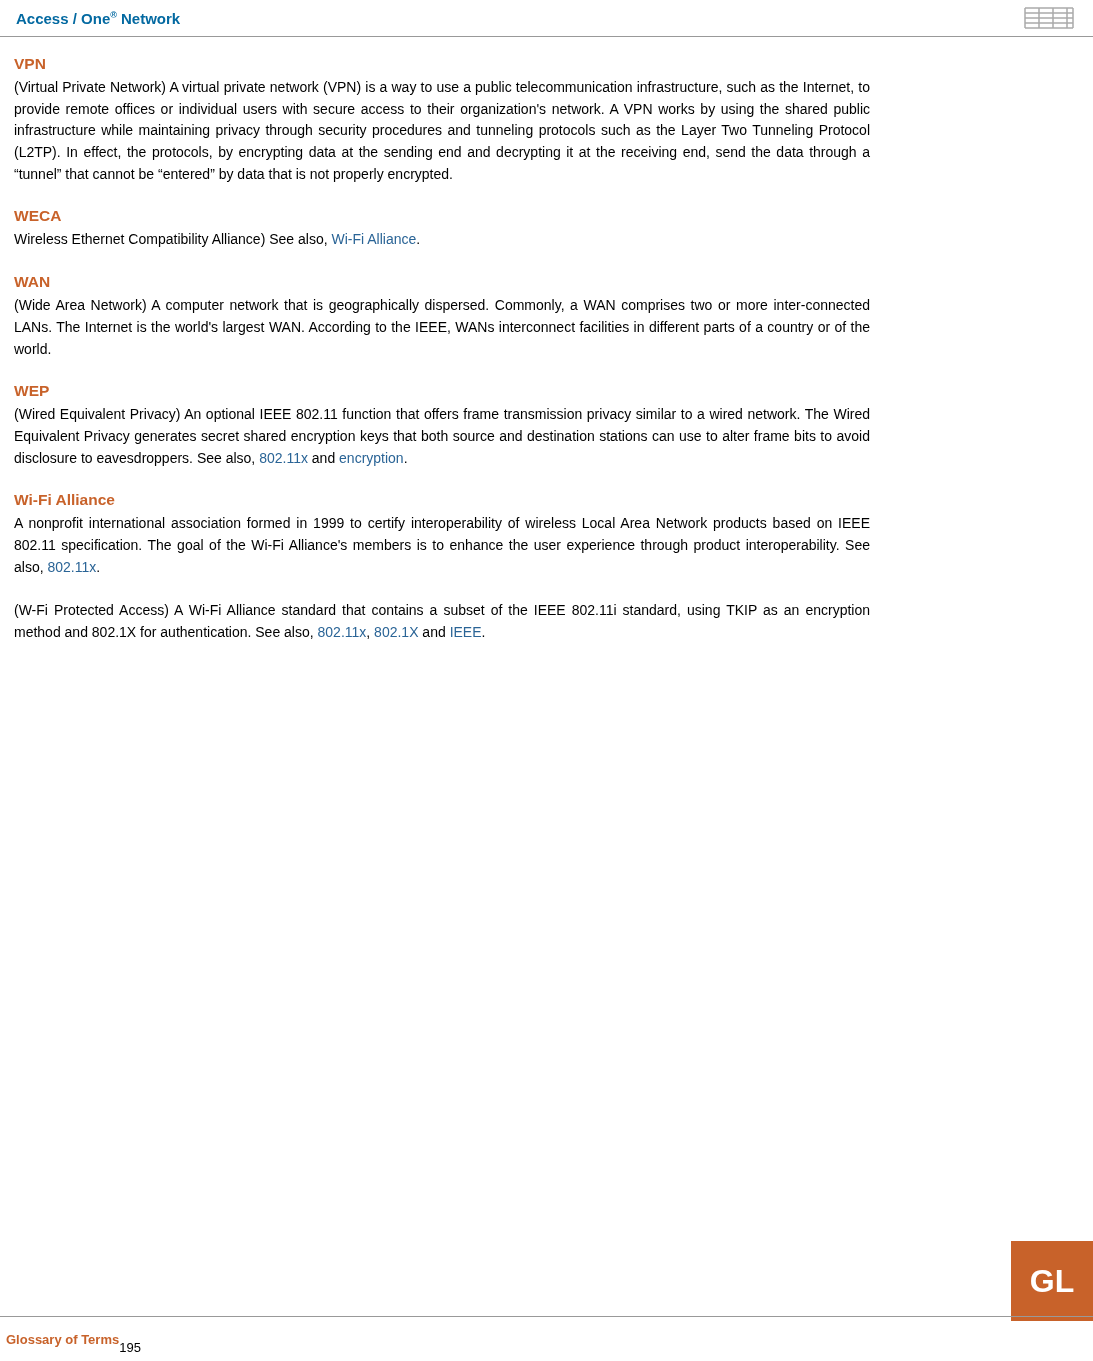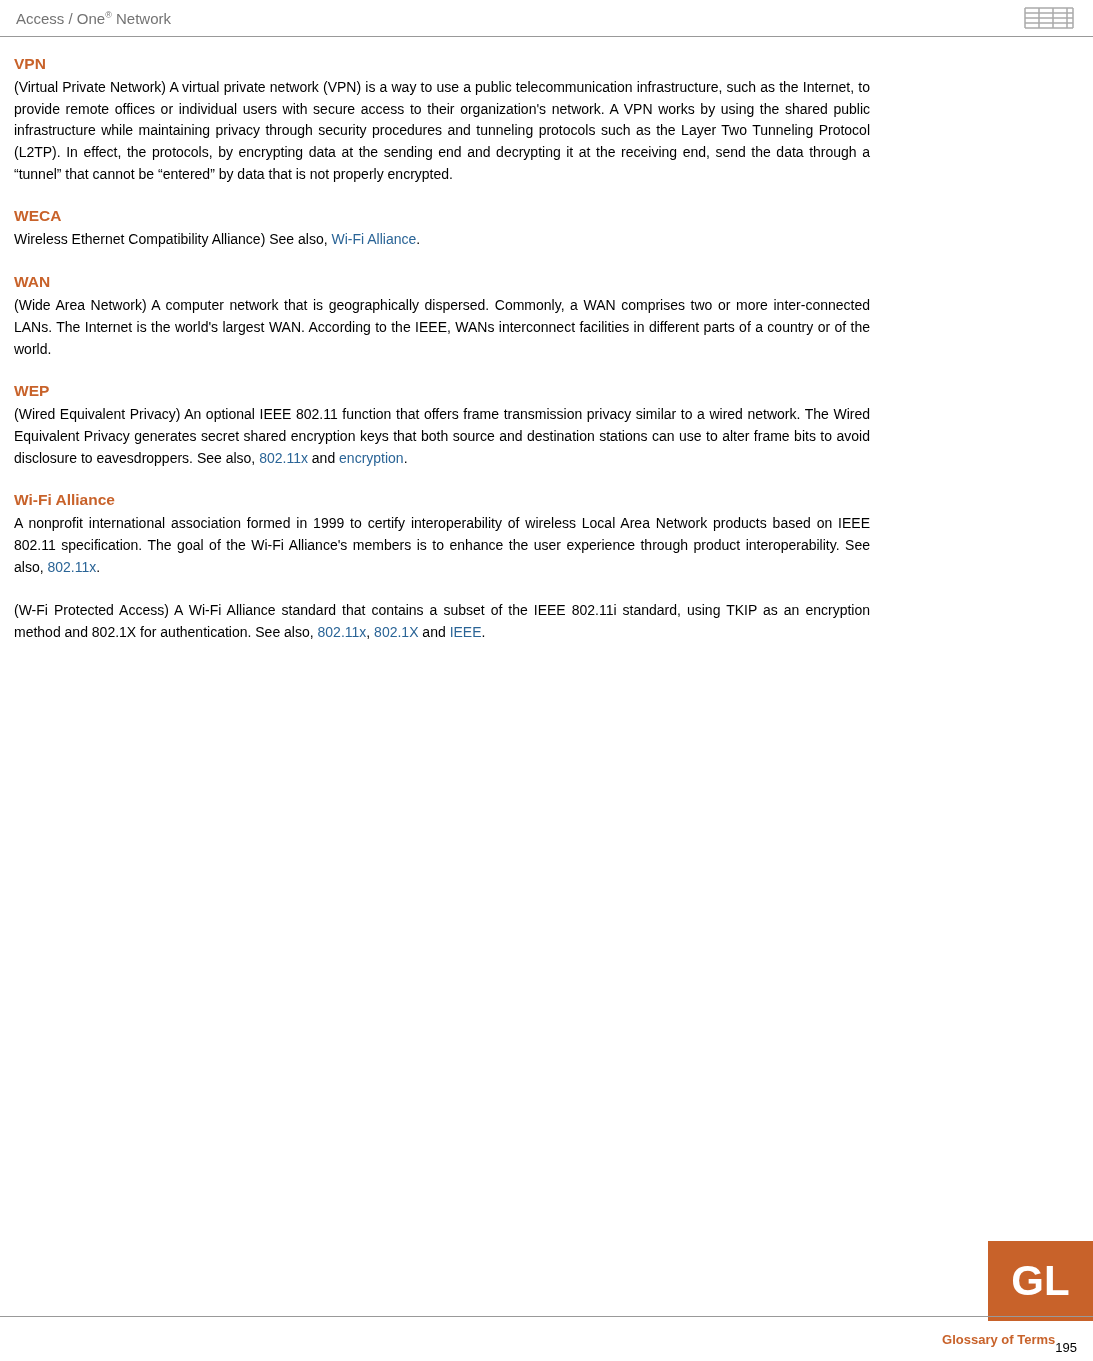--- a/index.html
+++ b/index.html
@@ -22,22 +22,22 @@
       display: flex;
       justify-content: space-between;
       align-items: center;
       padding: 4px 16px 4px 16px;
       border-bottom: 1.5px solid #999;
     }
 
     .header-title {
       font-family: Arial, Helvetica, sans-serif;
       font-size: 15px;
-      color: #737373;
-      font-weight: normal;
+      color: #0369a1;
+      font-weight: bold;
     }
 
     .header-title sup {
       font-size: 9px;
     }
 
     .header-logo {
       width: 56px;
       height: 28px;
     }
@@ -71,23 +71,23 @@
       color: #2a6496;
       text-decoration: none;
     }
 
     .footer {
       position: absolute;
       bottom: 0;
       left: 0;
       right: 0;
       display: flex;
-      justify-content: flex-end;
+      justify-content: flex-start;
       align-items: center;
-      padding: 6px 16px;
+      padding: 6px 6px;
       border-top: 1.5px solid #999;
     }
 
     .footer-left {
       font-family: Arial, Helvetica, sans-serif;
       font-size: 13px;
       color: #c8622a;
       font-weight: bold;
     }
 
@@ -95,29 +95,29 @@
       font-family: Arial, Helvetica, sans-serif;
       font-size: 13px;
       color: #000;
       margin-top: 17px;
     }
 
     .gl-badge {
       position: absolute;
       bottom: 40px;
       right: 0;
-      width: 105px;
+      width: 82px;
       height: 80px;
       background-color: #c8622a;
       display: flex;
       align-items: center;
       justify-content: center;
       color: white;
       font-family: Arial, Helvetica, sans-serif;
-      font-size: 42px;
+      font-size: 32px;
       font-weight: bold;
       margin-left: 24px;
     }
   </style>
 </head>
 <body>
 
 <div class="header">
   <div class="header-title">
     Access / One<sup>®</sup> Network

